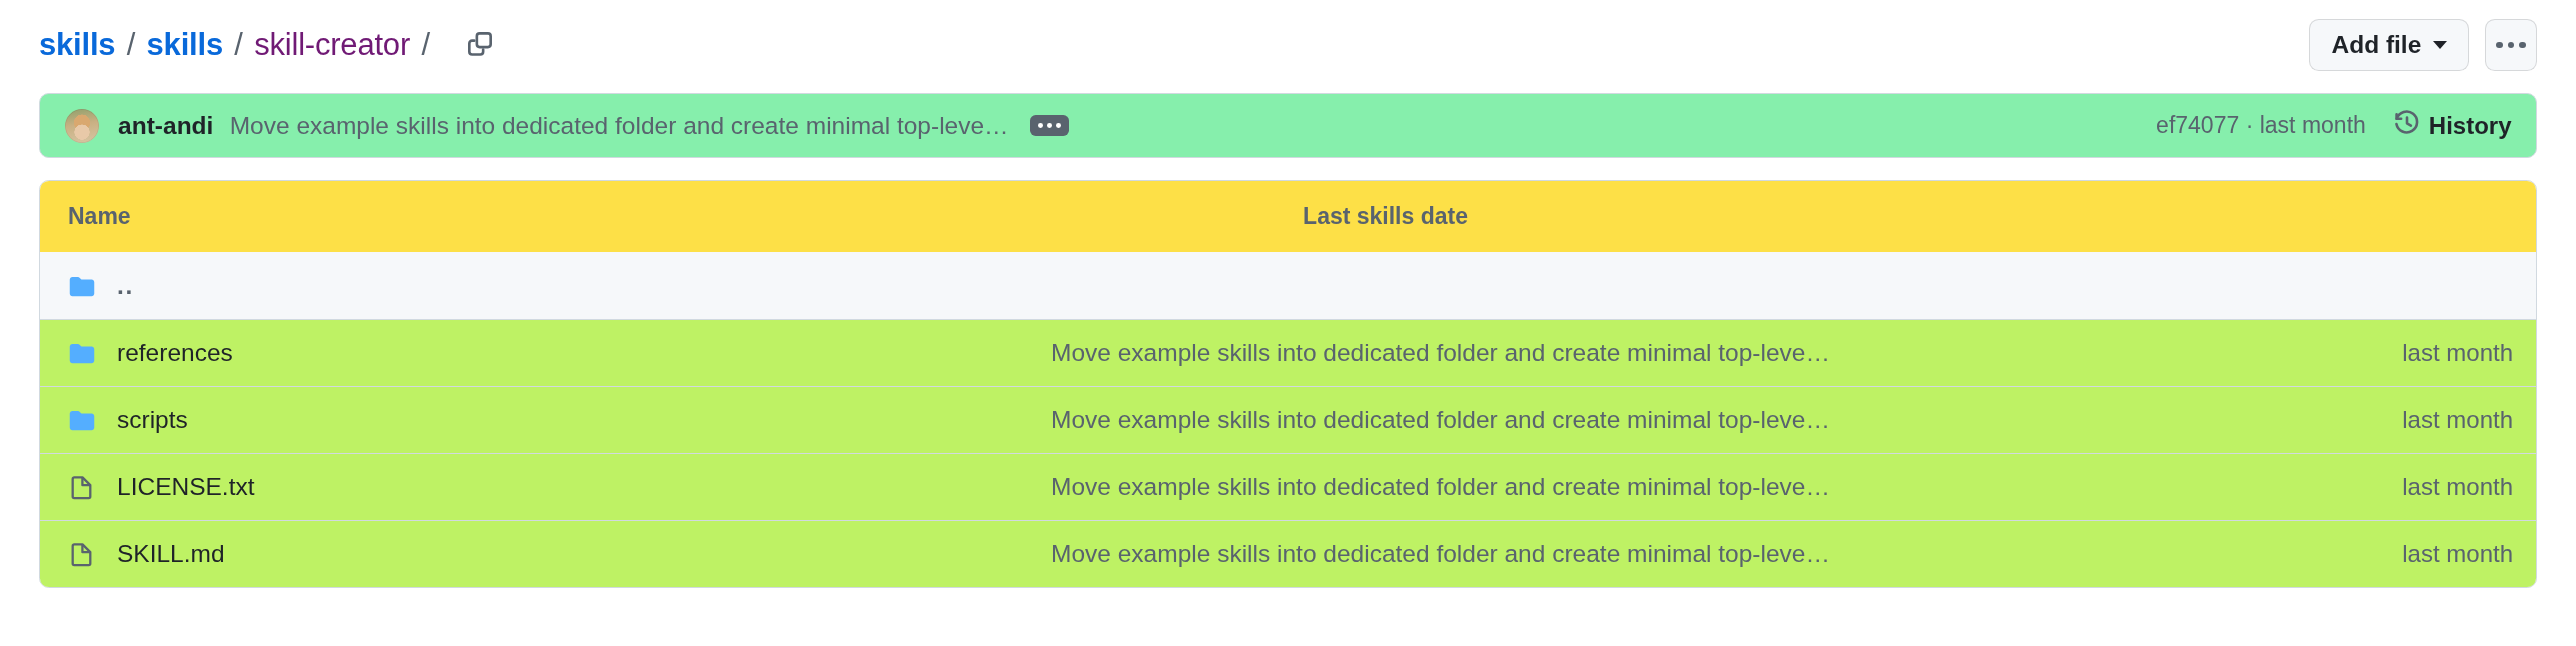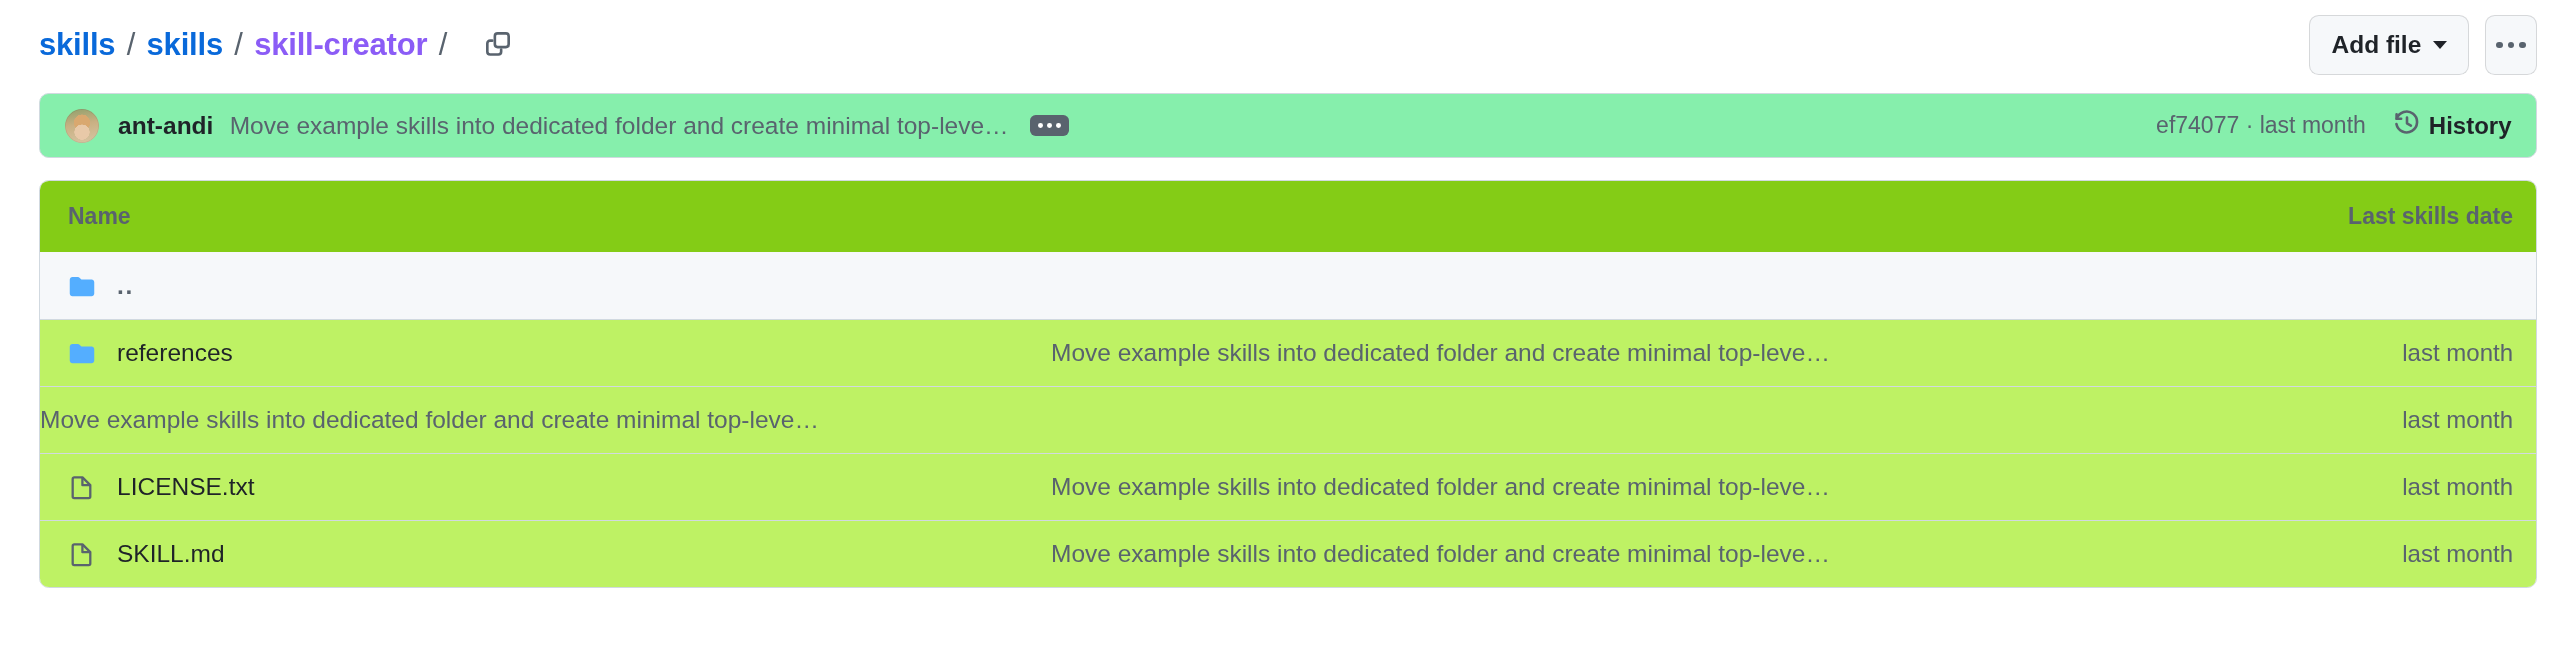--- a/index.html
+++ b/index.html
@@ -38,22 +38,22 @@
     text-align: right;
   }
 
   .crumb-link {
     color: #0969da;
     text-decoration: none;
     cursor: pointer;
   }
 
   .crumb-current {
-    color: #8b5cf6;
-    font-weight: 700;
+    color: #701a75;
+    font-weight: 400;
   }
 
   .crumb-sep {
     color: #59636e;
     font-weight: 400;
     padding: 0 11.4px;
   }
 
   .copy-path-btn {
     margin-left: 18px;
@@ -75,21 +75,21 @@
   }
 
   .btn {
     background: #f6f8fa;
     border: 0.8px solid rgba(31,35,40,0.15);
     border-radius: 9.8px;
     color: #1f2328;
     font-family: "Liberation Sans", sans-serif;
     font-size: 24.5px;
     font-weight: 600;
-    height: 60px;
+    height: 52px;
     padding: 0 21px;
     display: flex;
     align-items: center;
     gap: 11.4px;
     cursor: pointer;
     white-space: nowrap;
   }
 
   .btn-icon-only {
     width: 52px;
@@ -226,23 +226,22 @@
     display: flex;
     align-items: center;
     height: 67px;
     border-top: 0.8px solid #d1d9e0;
     background: #bef264;
   }
   .row:first-child { border-top: none; }
 
   .row.header-row {
     height: 71px;
-    background: #84cc16;
+    background: #fde047;
     border-top: none;
-    justify-content: space-between;
   }
 
   .row.parent-row {
     background: #f6f8fa;
     height: 67px;
   }
 
   .col-name {
     width: 1011px;
     flex: none;
@@ -425,20 +424,28 @@
     </div>
     <div class="col-msg">
       <a class="cell-msg">Move example skills into dedicated folder and create minimal top-leve…</a>
     </div>
     <div class="col-date">
       <span class="cell-date">last month</span>
     </div>
   </div>
 
   <div class="row">
+    <div class="col-name">
+      <span class="icon-slot">
+              <svg width="28" height="24.5" viewBox="0 0 16 16">
+                <path fill="#54aeff" d="M1.75 2h3.63c.38 0 .74.16.99.45L7.6 3.6h6.65c.97 0 1.75.78 1.75 1.75v7.4c0 .97-.78 1.75-1.75 1.75H1.75C.78 14.5 0 13.72 0 12.75V3.75C0 2.78.78 2 1.75 2Z"></path>
+              </svg>
+            </span>
+      <a class="entry-name">scripts</a>
+    </div>
     <div class="col-msg">
       <a class="cell-msg">Move example skills into dedicated folder and create minimal top-leve…</a>
     </div>
     <div class="col-date">
       <span class="cell-date">last month</span>
     </div>
   </div>
 
   <div class="row">
     <div class="col-name">

